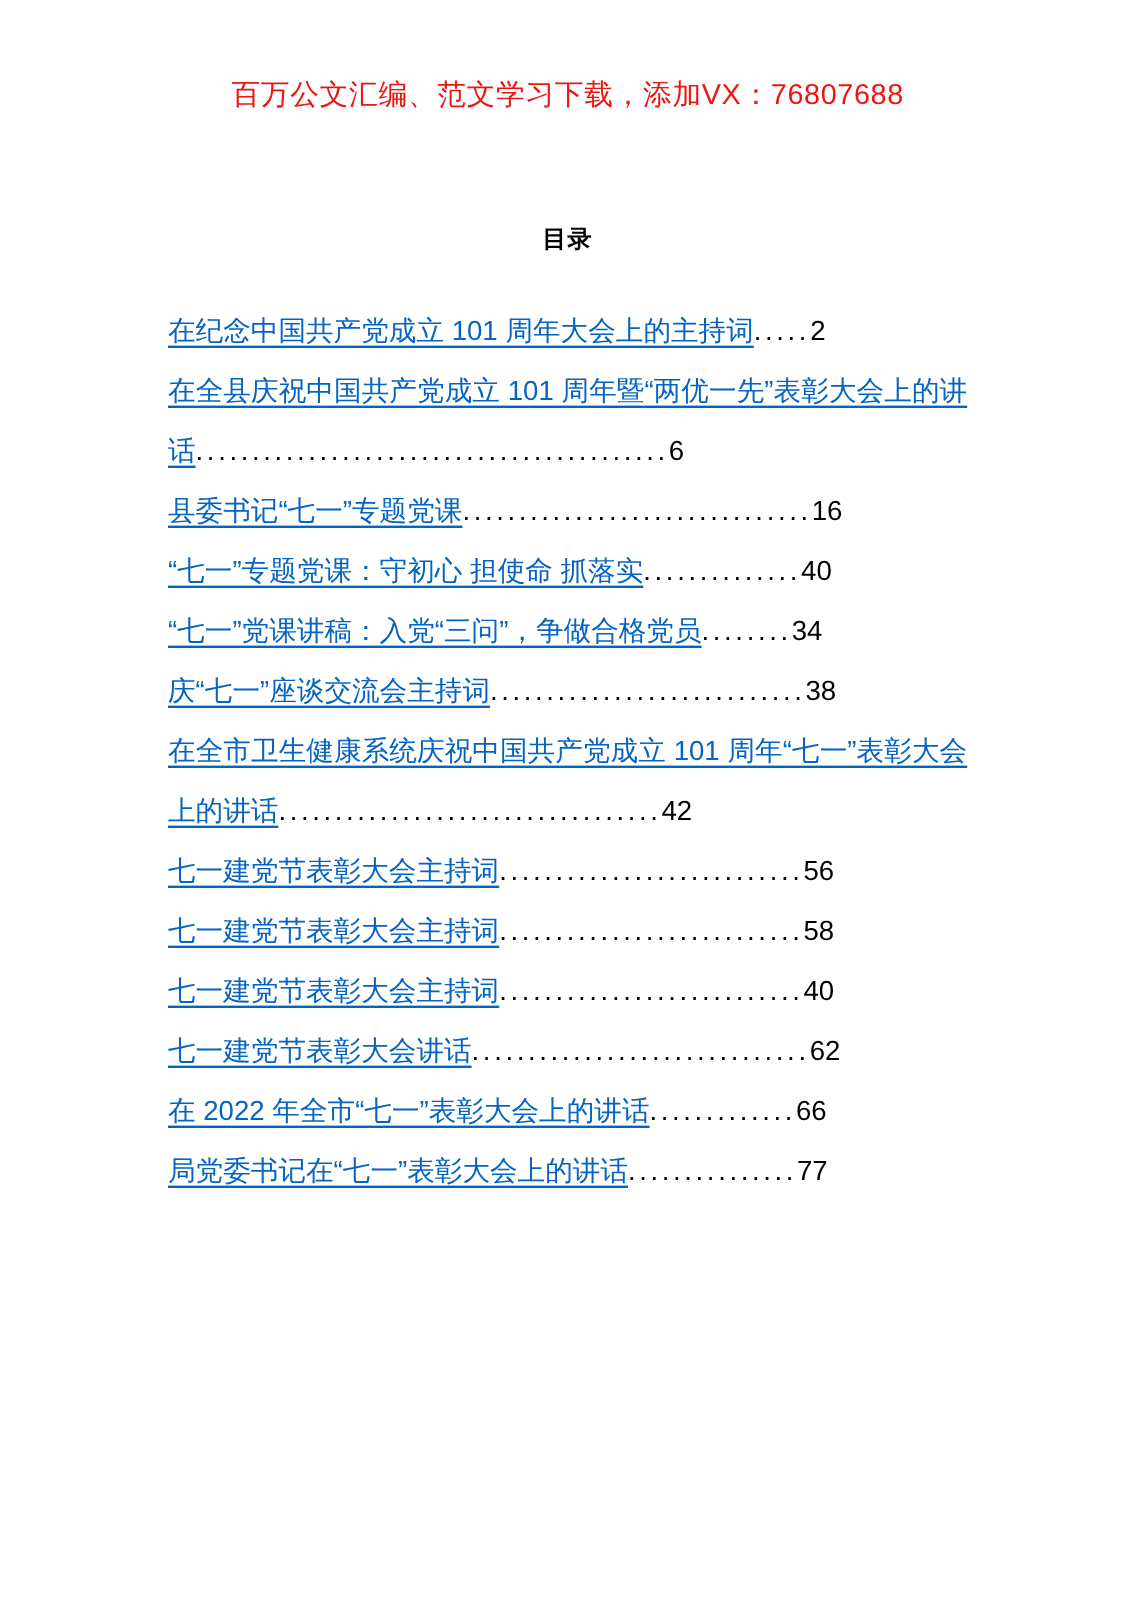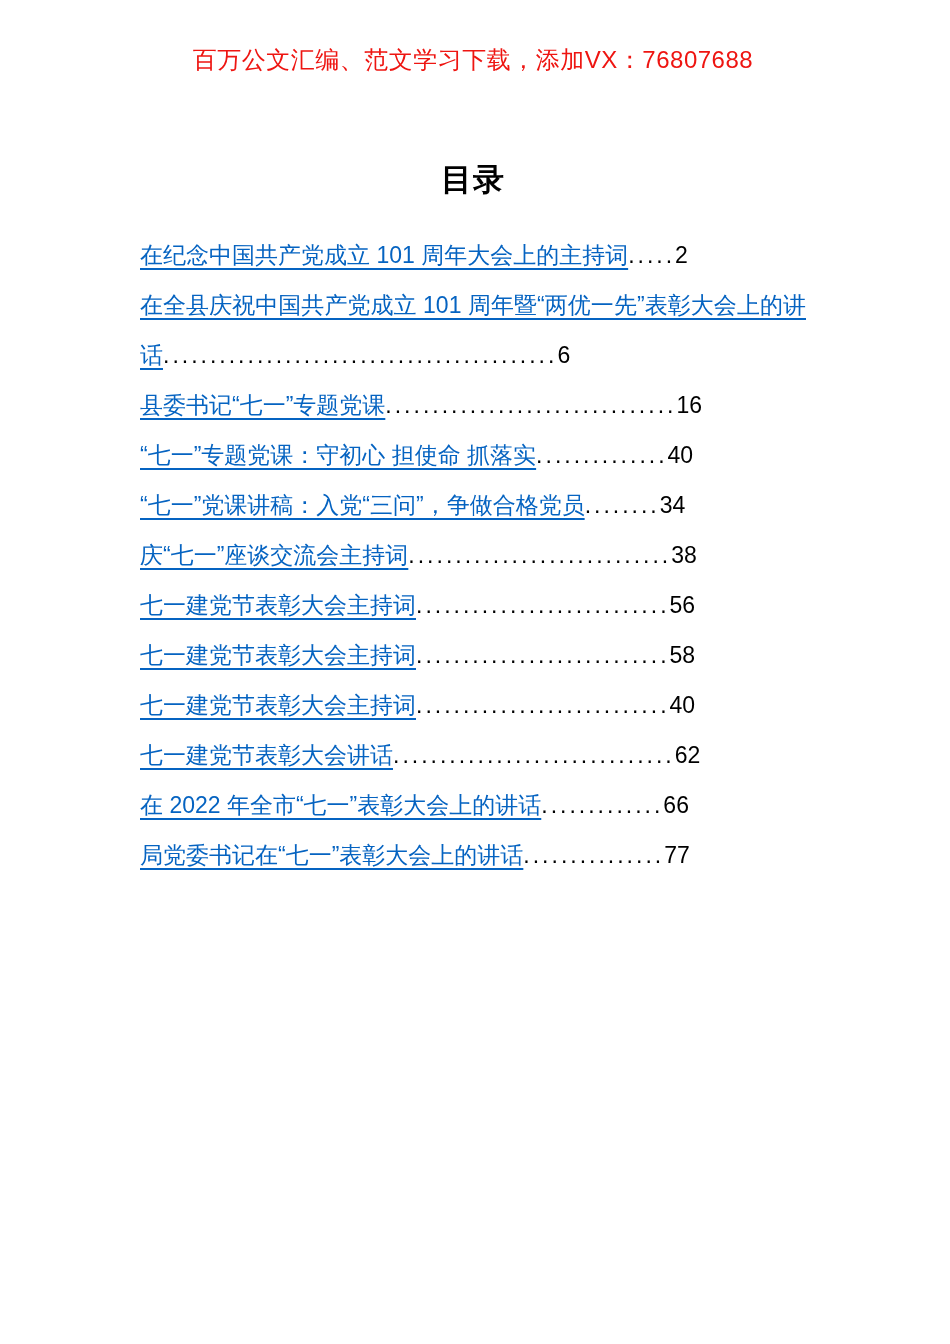--- a/index.html
+++ b/index.html
@@ -10,34 +10,34 @@
   body {
     width: 950px;
     height: 1344px;
     font-family: "Liberation Sans", "DejaVu Sans", sans-serif;
     color: var(--text-black, #000000);
     overflow: hidden;
   }
   .page {
     width: 666px;
     margin: 0 144px 0 140px;
-    padding-top: 44px;
+    padding-top: 64px;
   }
   .notice {
     text-align: center;
     color: var(--notice-red, #ee1511);
     font-size: 24px;
     line-height: 32px;
     letter-spacing: 0.5px;
     white-space: nowrap;
   }
   .doc-title {
     margin: 86px 0 0 0;
     text-align: center;
-    font-size: 31px;
+    font-size: 20px;
     font-weight: bold;
     line-height: 36px;
     color: var(--text-black, #000000);
     letter-spacing: 1px;
   }
   .toc {
     margin-top: 32px;
     font-size: 23px;
   }
   .toc-entry {
@@ -76,20 +76,21 @@
   <p class="toc-entry"><span class="toc-link">在全县庆祝中国共产党成立 101 周年暨“两优一先”表彰大会上的讲话</span><span class="toc-dots">..........................................</span><span class="toc-page">6</span></p>
 
   <p class="toc-entry"><span class="toc-link">县委书记“七一”专题党课</span><span class="toc-dots">...............................</span><span class="toc-page">16</span></p>
 
   <p class="toc-entry"><span class="toc-link">“七一”专题党课：守初心 担使命 抓落实</span><span class="toc-dots">..............</span><span class="toc-page">40</span></p>
 
   <p class="toc-entry"><span class="toc-link">“七一”党课讲稿：入党“三问”，争做合格党员</span><span class="toc-dots">........</span><span class="toc-page">34</span></p>
 
   <p class="toc-entry"><span class="toc-link">庆“七一”座谈交流会主持词</span><span class="toc-dots">............................</span><span class="toc-page">38</span></p>
 
+  <p class="toc-entry"><span class="toc-link">在全市卫生健康系统庆祝中国共产党成立 101 周年“七一”表彰大会上的讲话</span><span class="toc-dots">..................................</span><span class="toc-page">42</span></p>
 
   <p class="toc-entry"><span class="toc-link">七一建党节表彰大会主持词</span><span class="toc-dots">...........................</span><span class="toc-page">56</span></p>
 
   <p class="toc-entry"><span class="toc-link">七一建党节表彰大会主持词</span><span class="toc-dots">...........................</span><span class="toc-page">58</span></p>
 
   <p class="toc-entry"><span class="toc-link">七一建党节表彰大会主持词</span><span class="toc-dots">...........................</span><span class="toc-page">40</span></p>
 
   <p class="toc-entry"><span class="toc-link">七一建党节表彰大会讲话</span><span class="toc-dots">..............................</span><span class="toc-page">62</span></p>
 
   <p class="toc-entry"><span class="toc-link">在 2022 年全市“七一”表彰大会上的讲话</span><span class="toc-dots">.............</span><span class="toc-page">66</span></p>

